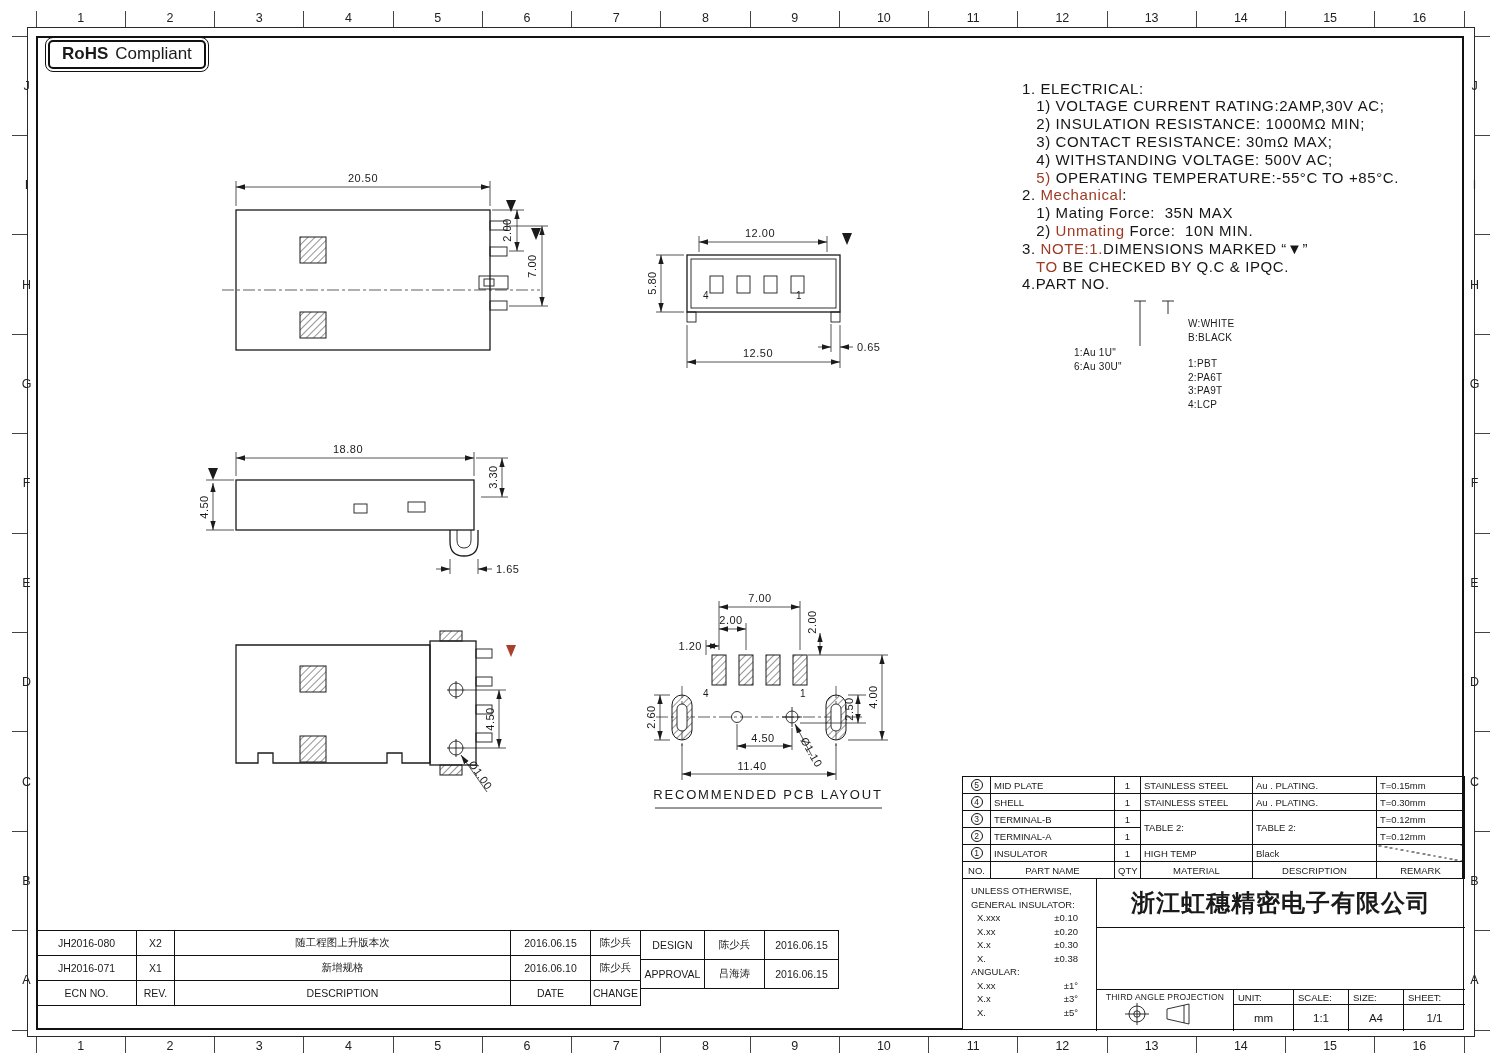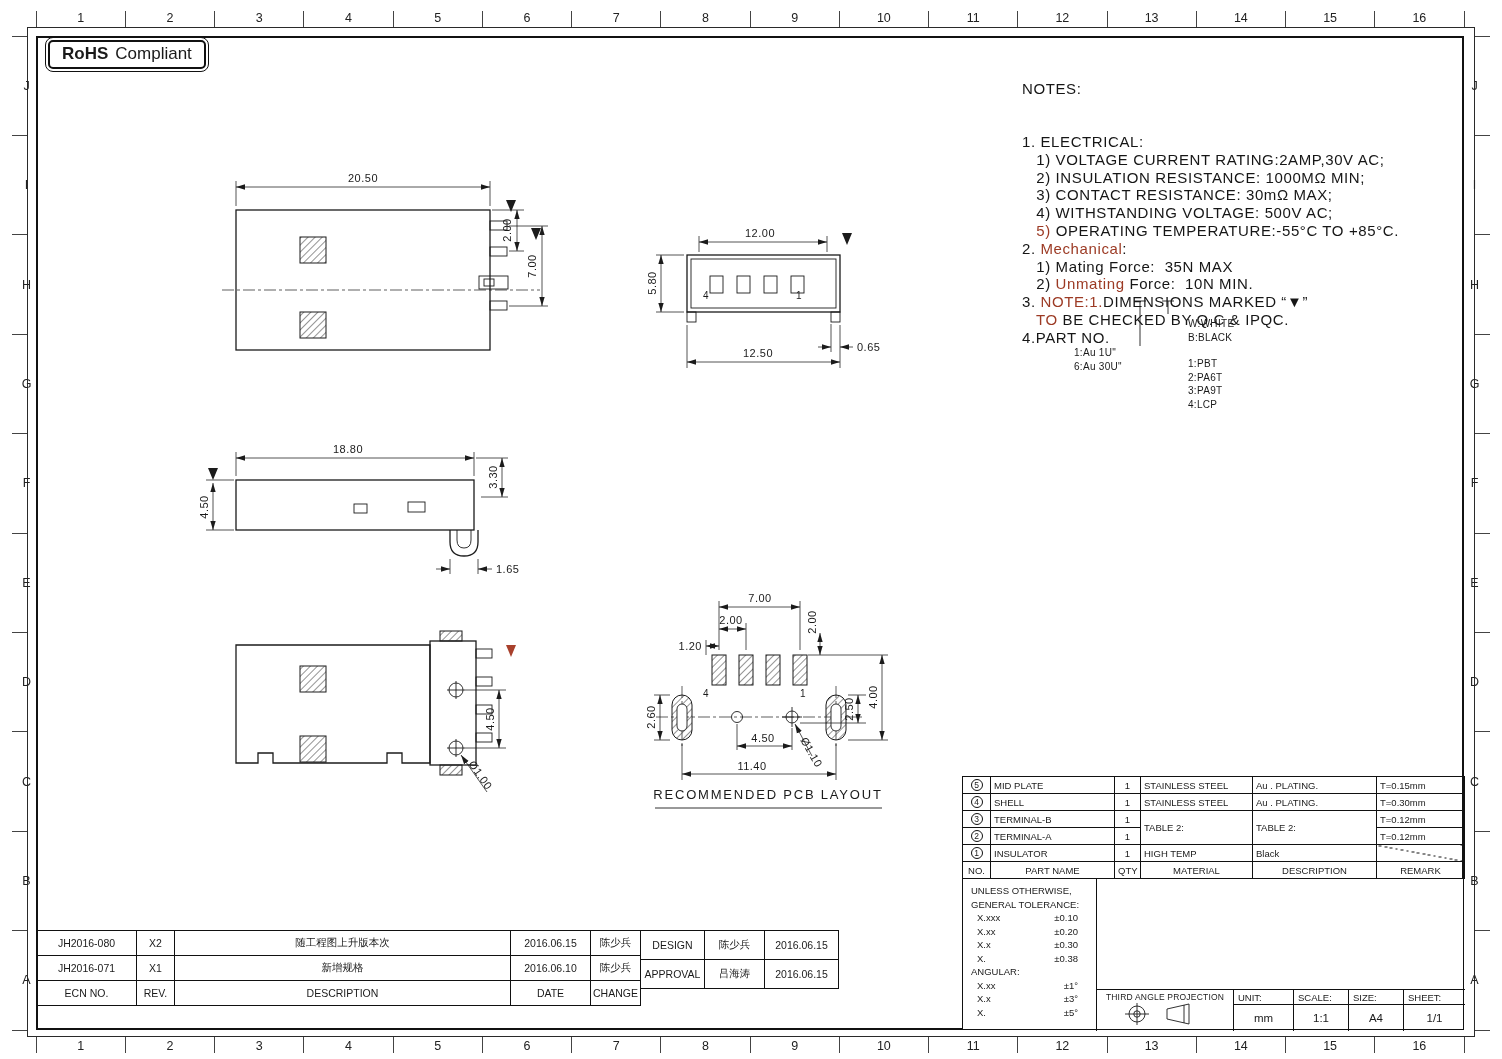--- a/index.html
+++ b/index.html
@@ -71,21 +71,20 @@
 <div id="sheet">
 
   <div class="frame-outer"></div>
   <div class="frame-inner"></div>
 
   <div class="rohs">
     <b>RoHS</b><span>Compliant</span>
   </div>
 
   <div class="notes">
-    <div>NOTES:</div>
     <div id="notes-lines"><div><span>1. ELECTRICAL:</span></div><div><span>   1) VOLTAGE CURRENT RATING:2AMP,30V AC;</span></div><div><span>   2) INSULATION RESISTANCE: 1000MΩ MIN;</span></div><div><span>   3) CONTACT RESISTANCE: 30mΩ MAX;</span></div><div><span>   4) WITHSTANDING VOLTAGE: 500V AC;</span></div><div><span>   </span><span class="red">5)</span><span> OPERATING TEMPERATURE:-55°C TO +85°C.</span></div><div><span>2. </span><span class="red">Mechanical</span><span>:</span></div><div><span>   1) Mating Force:  35N MAX</span></div><div><span>   2) </span><span class="red">Unmating</span><span> Force:  10N MIN.</span></div><div><span>3. </span><span class="red">NOTE:1.</span><span>DIMENSIONS MARKED “▼”</span></div><div><span>   </span><span class="red">TO</span><span> BE CHECKED BY Q.C &amp; IPQC.</span></div><div><span>4.PART NO.</span></div></div>
   </div>
 
   <div class="legend" id="legend-plating" style="left:1074px;top:346px">
       <div>1:Au 1U"</div>
       <div>6:Au 30U"</div>
     </div>
   <div class="legend" id="legend-colors" style="left:1188px;top:317px">
       <div>W:WHITE</div>
       <div>B:BLACK</div>
@@ -334,21 +333,21 @@
       <td>MATERIAL</td>
       <td>DESCRIPTION</td>
       <td>REMARK</td>
     </tr>
   </tbody>
     </table>
 
   <div class="bblock">
     <div class="tol">
       <div class="tl">UNLESS OTHERWISE,</div>
-      <div class="tl">GENERAL TOLERANCE:</div>
+      <div class="tl">GENERAL INSULATOR:</div>
       <div class="tr2">
           <span>X.xxx</span>
           <span>±0.10</span>
         </div>
       <div class="tr2">
           <span>X.xx</span>
           <span>±0.20</span>
         </div>
       <div class="tr2">
           <span>X.x</span>
@@ -365,20 +364,21 @@
         </div>
       <div class="tr2">
           <span>X.x</span>
           <span>±3°</span>
         </div>
       <div class="tr2">
           <span>X.</span>
           <span>±5°</span>
         </div>
     </div>
+    <div class="company">浙江虹穗精密电子有限公司</div>
     <div class="brow">
       <div class="proj">
         <div class="plbl">THIRD ANGLE PROJECTION</div>
         <svg width="100" height="24" viewBox="0 0 100 24" style="display:block;margin:0 auto">
           <circle class="t" cx="22" cy="12" r="8"></circle>
           <circle class="t" cx="22" cy="12" r="3.2"></circle>
           <line class="t" x1="10" y1="12" x2="34" y2="12"></line>
           <line class="t" x1="22" y1="1" x2="22" y2="23"></line>
           <path class="t" d="M52,7 L74,2 L74,22 L52,17 Z"></path>
           <line class="t" x1="69" y1="3" x2="69" y2="21"></line>

